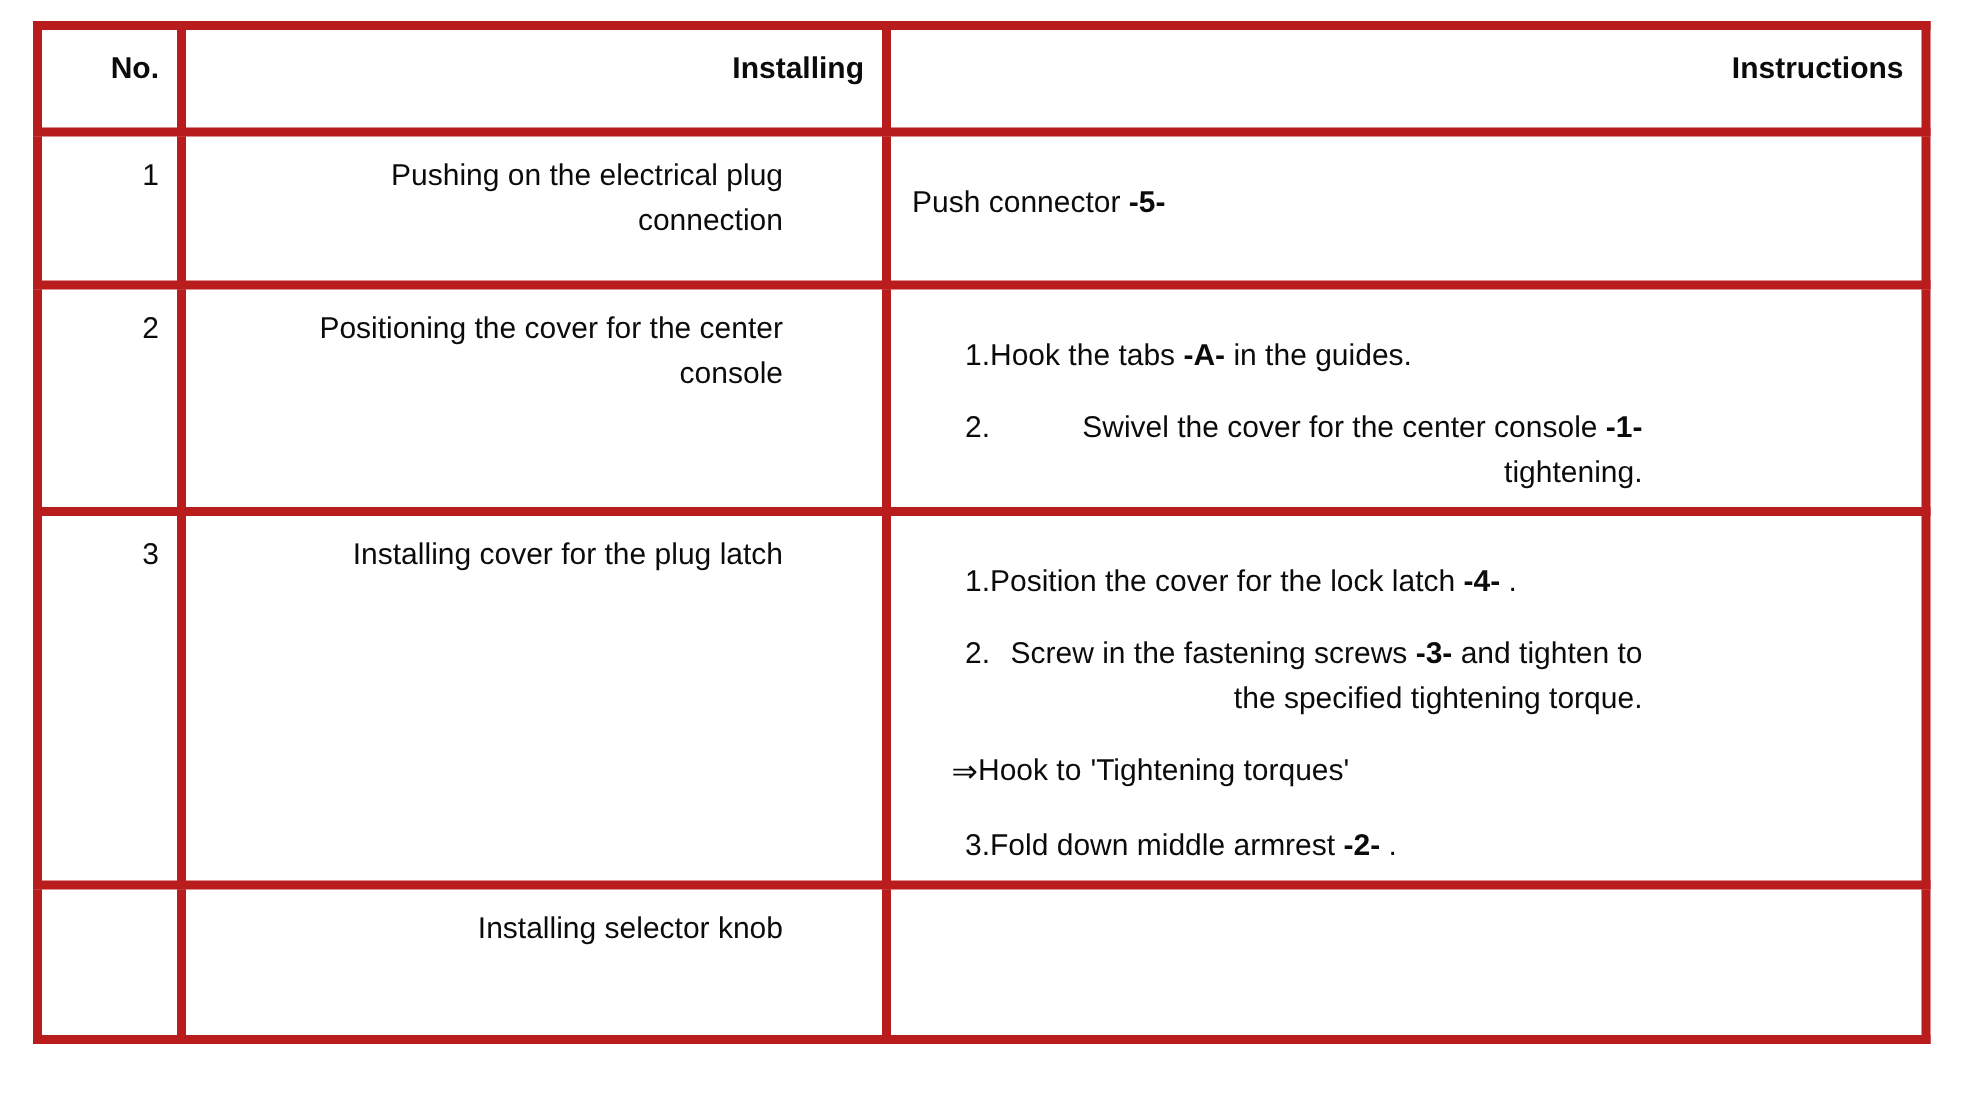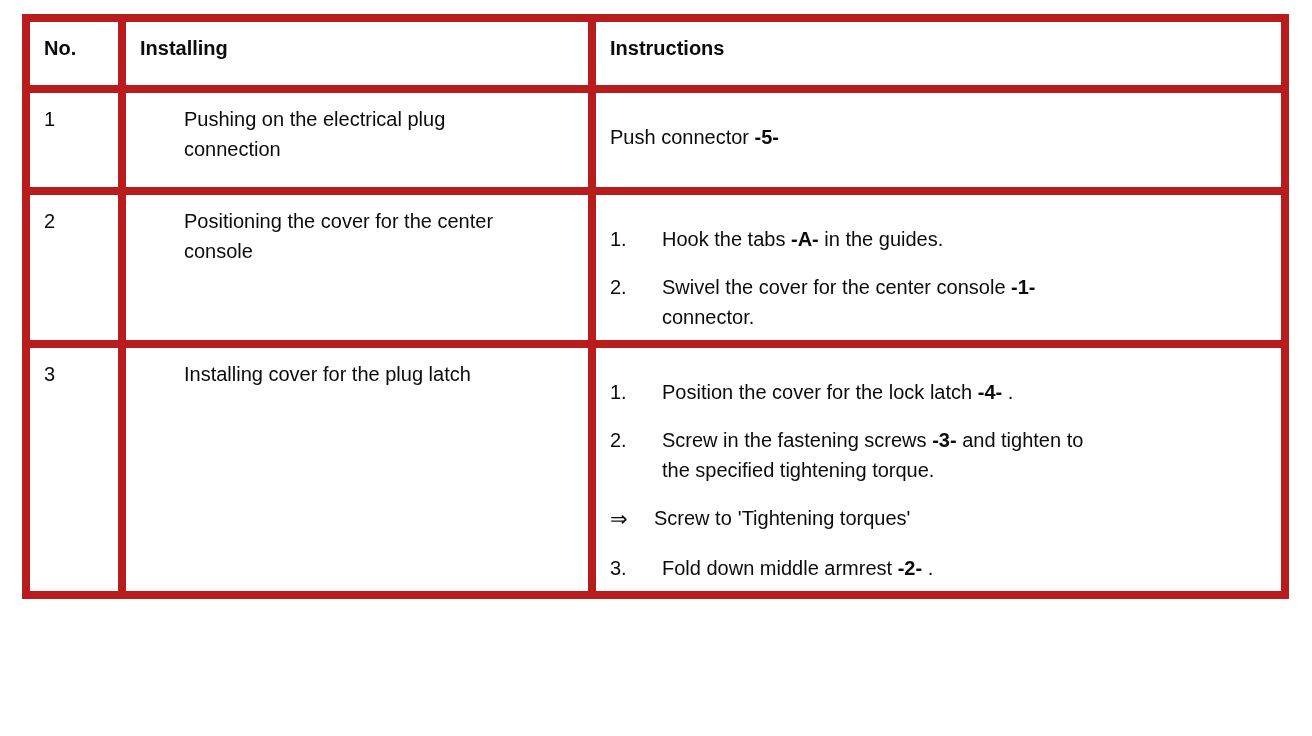--- a/index.html
+++ b/index.html
@@ -23,23 +23,23 @@
     width: 1259px;
     border-collapse: collapse;
     table-layout: fixed;
     border: 4px solid #050505;
   }
   col.c-no    { width: 96px;  }
   col.c-proc  { width: 470px; }
   col.c-instr { width: 693px; }
 
   th, td {
-    border: 8px solid #b91c1c;
+    border: 6px solid #b91c1c;
     vertical-align: top;
-    text-align: left;
+    text-align: right;
     padding: 11px 12px 8px 14px;
     font-size: 20px;
     line-height: 1.5;
     font-weight: normal;
     overflow: hidden;
   }
   thead th { font-weight: bold; }
 
   tr.r-head { height: 71px;  }
   tr.r-1    { height: 102px; }
@@ -106,43 +106,50 @@
         <td>
           <div class="proc-text">Positioning the cover for the center console</div>
         </td>
         <td>
             <div class="instr-line">
               <span class="marker">1.</span>
               <span class="line-text"><span class="seg-plain">Hook the tabs </span><span class="seg-bold">-A-</span><span class="seg-plain"> in the guides.</span></span>
             </div>
             <div class="instr-line">
               <span class="marker">2.</span>
-              <span class="line-text"><span class="seg-plain">Swivel the cover for the center console </span><span class="seg-bold">-1-</span><span class="seg-plain"> connector.</span></span>
+              <span class="line-text"><span class="seg-plain">Swivel the cover for the center console </span><span class="seg-bold">-1-</span><span class="seg-plain"> tightening.</span></span>
             </div>
           </td>
       </tr>
       <tr class="r-3">
         <td>3</td>
         <td>
           <div class="proc-text">Installing cover for the plug latch</div>
         </td>
         <td>
             <div class="instr-line">
               <span class="marker">1.</span>
               <span class="line-text"><span class="seg-plain">Position the cover for the lock latch </span><span class="seg-bold">-4-</span><span class="seg-plain"> .</span></span>
             </div>
             <div class="instr-line">
               <span class="marker">2.</span>
               <span class="line-text"><span class="seg-plain">Screw in the fastening screws </span><span class="seg-bold">-3-</span><span class="seg-plain"> and tighten to the specified tightening torque.</span></span>
             </div>
             <div class="instr-line">
               <span class="marker arrow">⇒</span>
-              <span class="line-text"><span class="seg-plain">Screw to</span><span class="seg-italic">'Tightening torques'</span></span>
+              <span class="line-text"><span class="seg-plain">Hook to</span><span class="seg-italic">'Tightening torques'</span></span>
             </div>
             <div class="instr-line">
               <span class="marker">3.</span>
               <span class="line-text"><span class="seg-plain">Fold down middle armrest </span><span class="seg-bold">-2-</span><span class="seg-plain"> .</span></span>
             </div>
           </td>
       </tr>
+      <tr class="r-4">
+        <td></td>
+        <td>
+          <div class="proc-text">Installing selector knob</div>
+        </td>
+        <td></td>
+      </tr>
     </tbody>
   </table>
 </div>
 
 </body></html>

